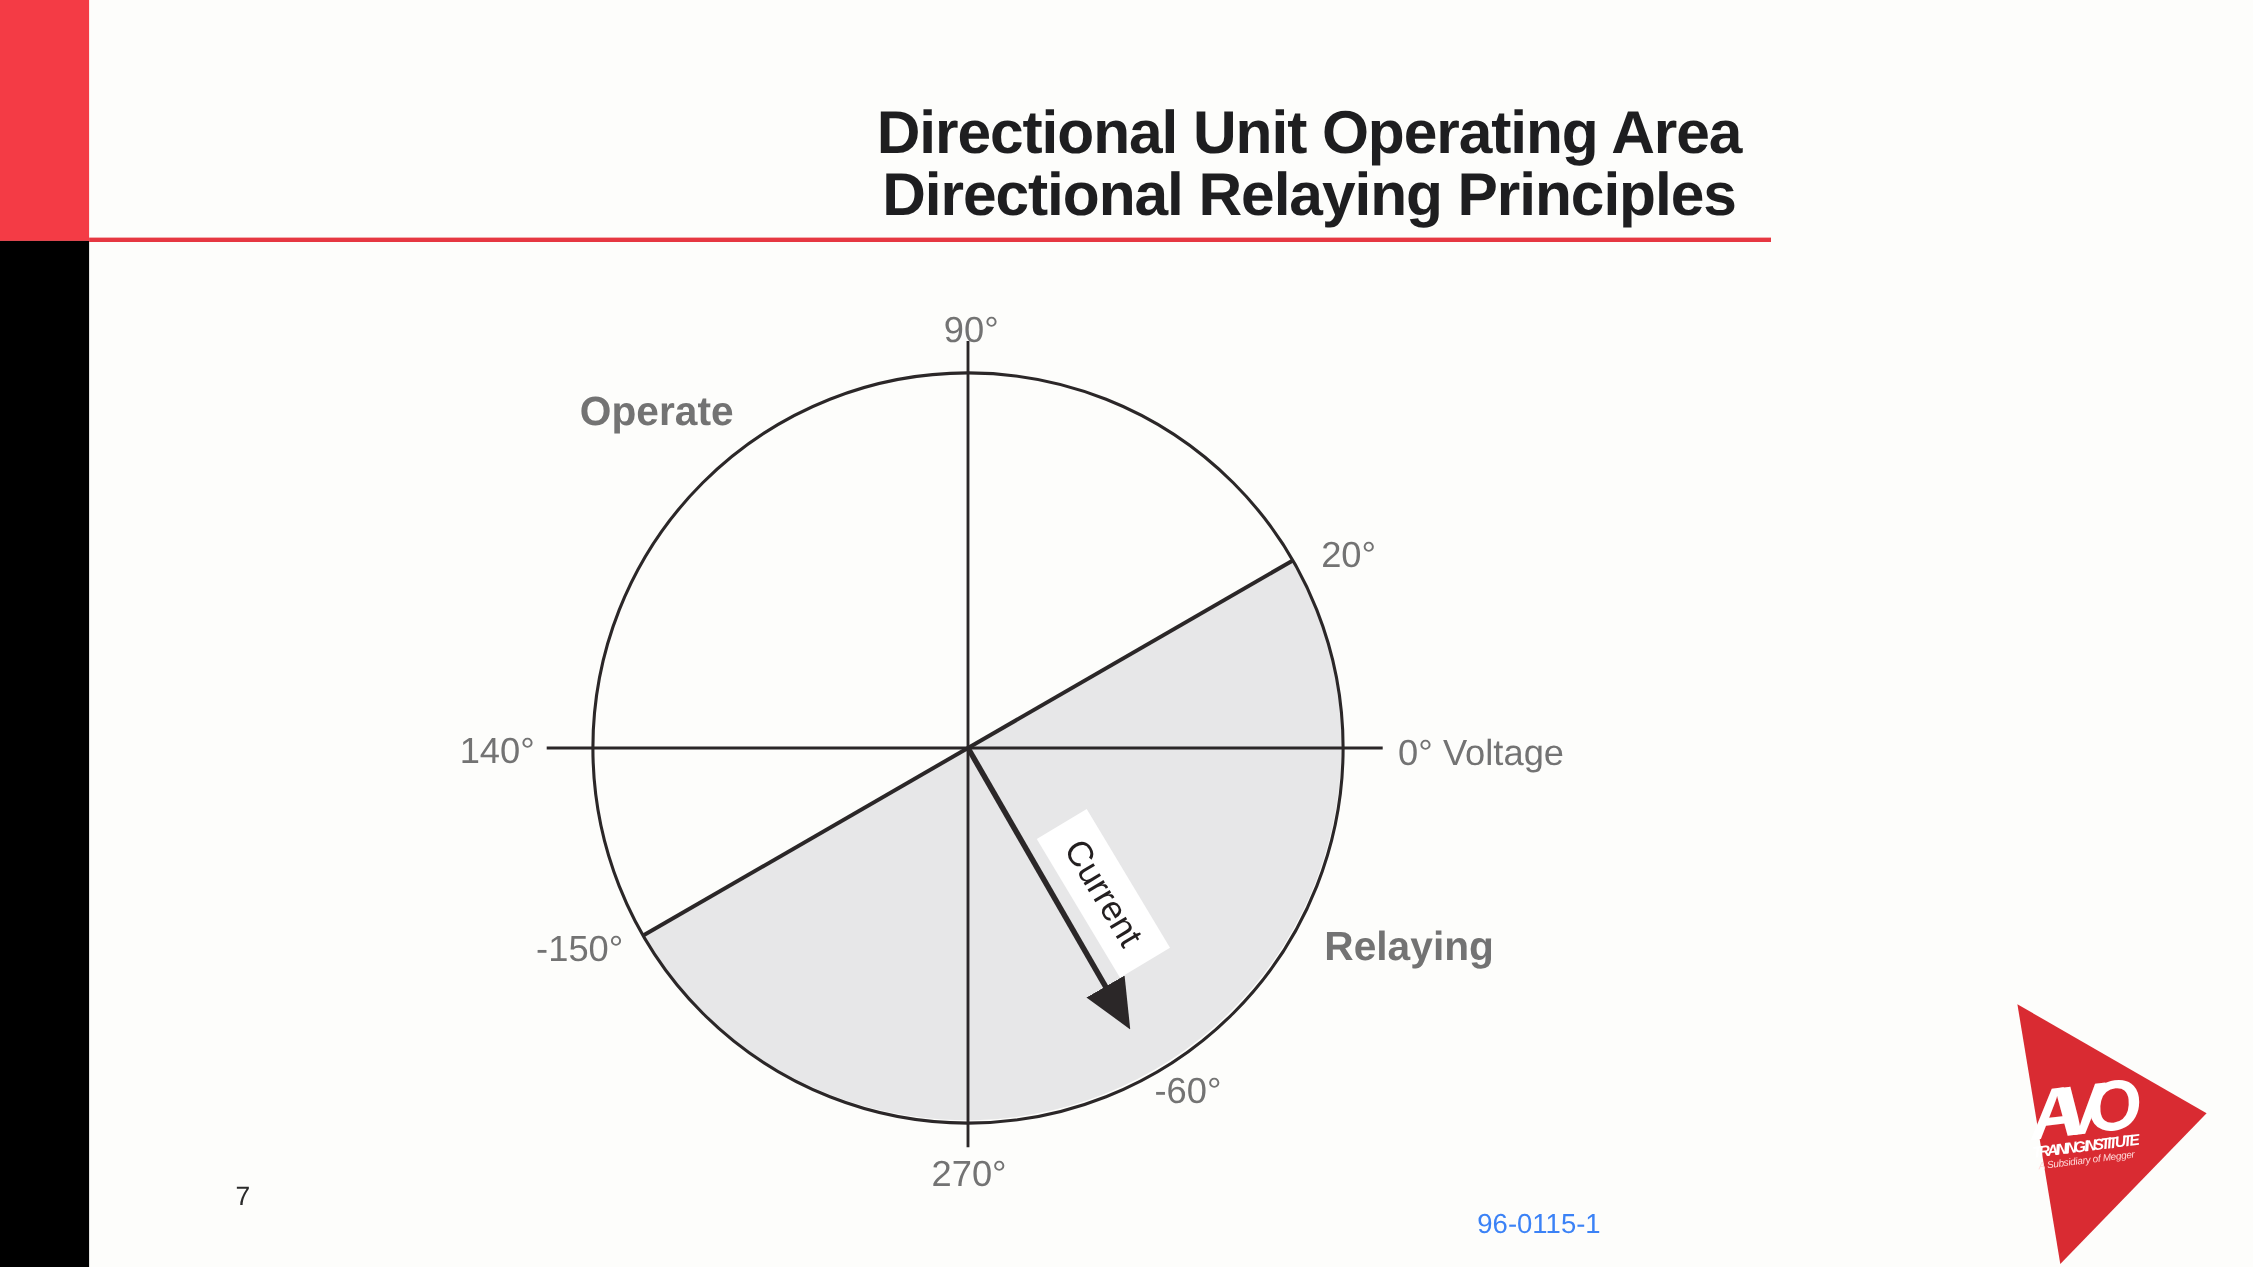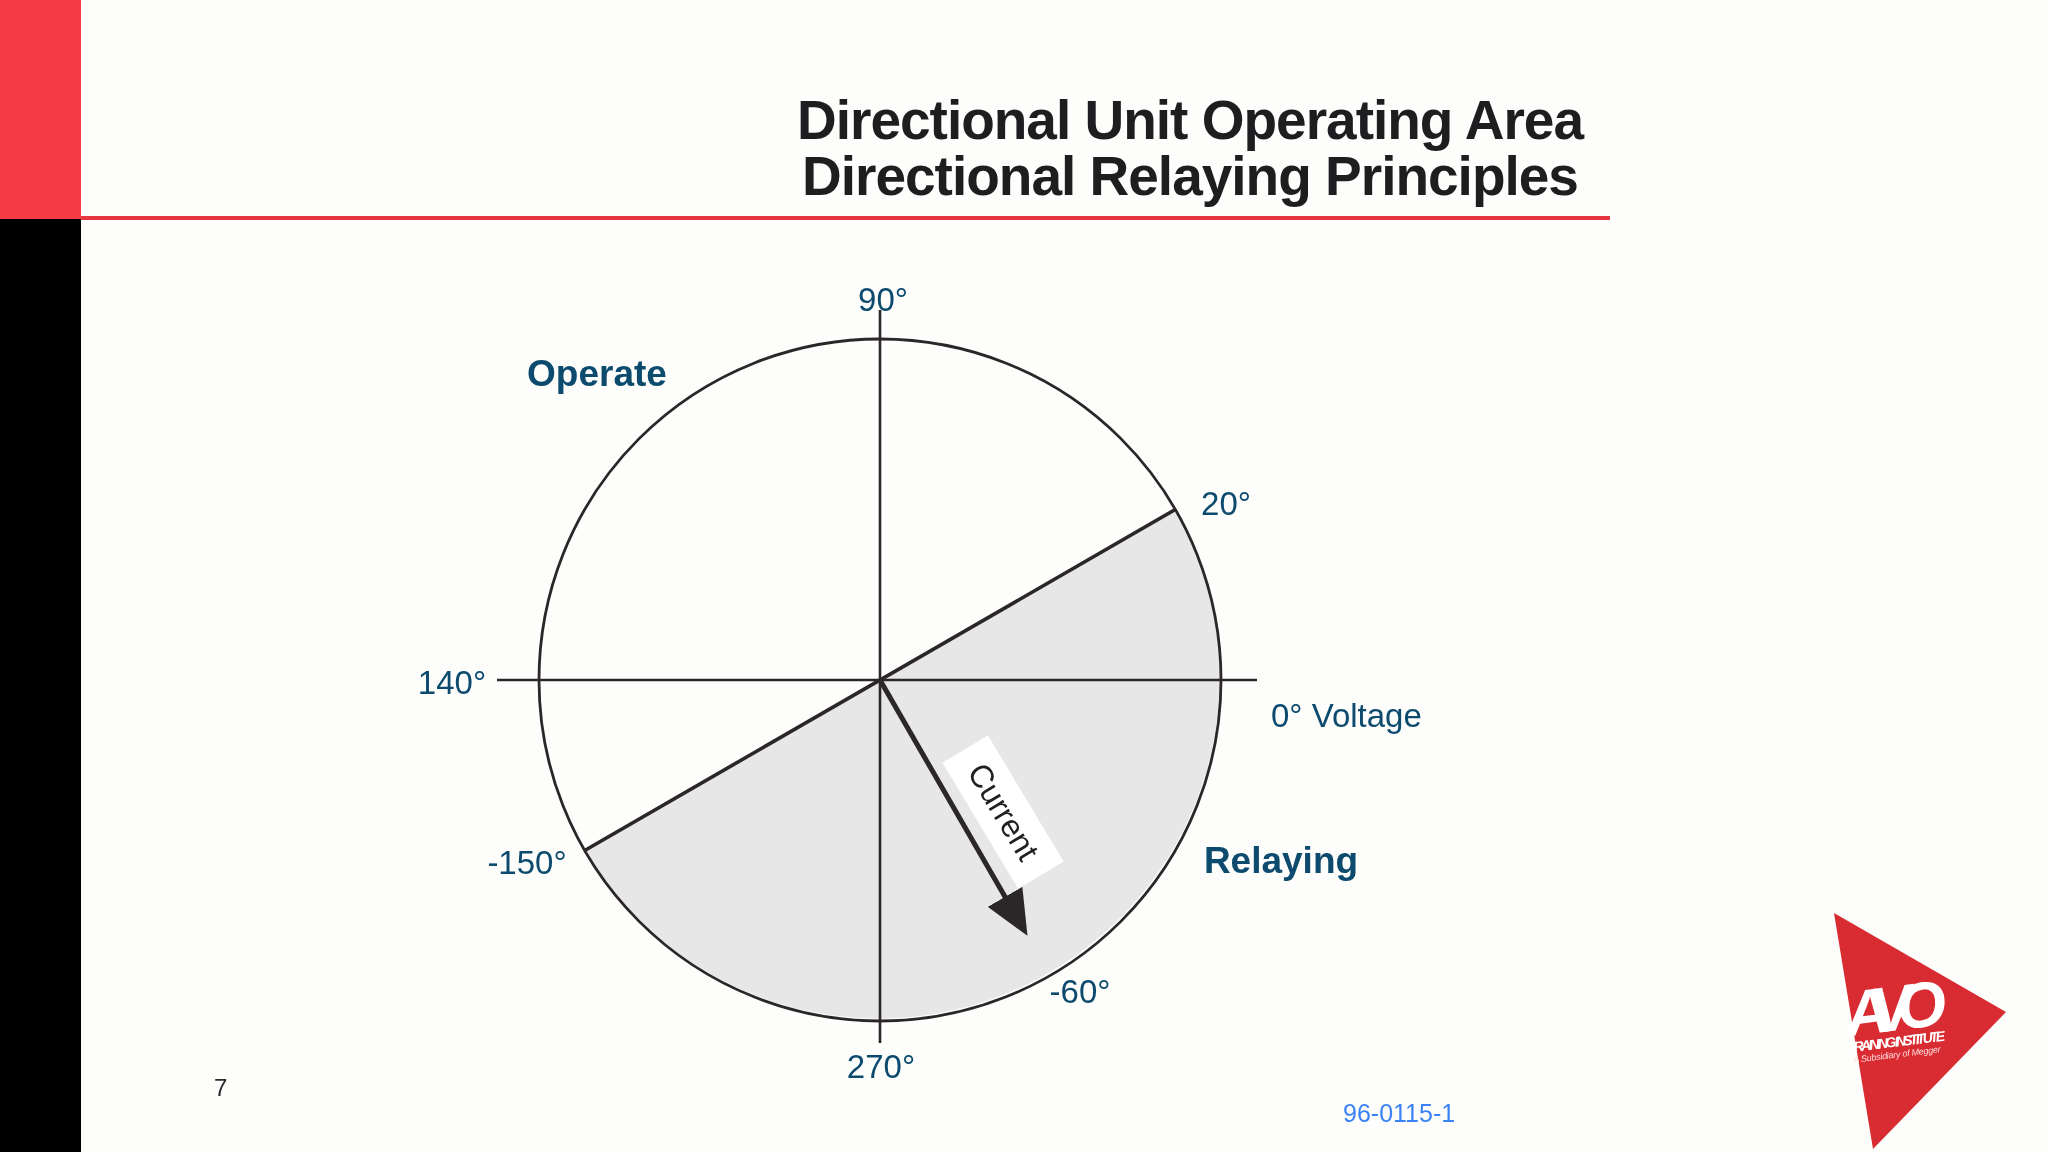--- a/index.html
+++ b/index.html
@@ -15,23 +15,23 @@
   .rule-red{position:absolute;left:81px;top:216px;width:1529px;height:4px;background:#e63741;}
 
   
   .title{
     position:absolute;left:760px;top:92px;width:860px;
     text-align:center;font-weight:bold;font-size:55px;line-height:56px;
     color:#1e1e20;letter-spacing:-1px;white-space:nowrap;
   }
 
   
-  .lbl{position:absolute;transform:translate(-50%,-50%);font-size:33px;white-space:nowrap;color:#0c4a6e;}
+  .lbl{position:absolute;transform:translate(-50%,-50%);font-size:33px;white-space:nowrap;color:#737373;}
   .lbl.bold{font-weight:bold;font-size:37px;}
-  .lbl.left-anchor{transform:translate(0,-50%);margin-top:32px;}
+  .lbl.left-anchor{transform:translate(0,-50%);}
   .current-lbl{
     position:absolute;left:1003px;top:812px;
     transform:translate(-50%,-50%) rotate(59deg);
     background:#fff;padding:8px 20px;font-size:32px;color:#231f20;white-space:nowrap;
   }
 
   .footer-page{position:absolute;left:214px;top:1074px;font-size:24px;color:#2a2a2a;}
   .footer-doc{position:absolute;left:1343px;top:1099px;font-size:25px;color:#3b82f6;}
 
   svg{position:absolute;}

